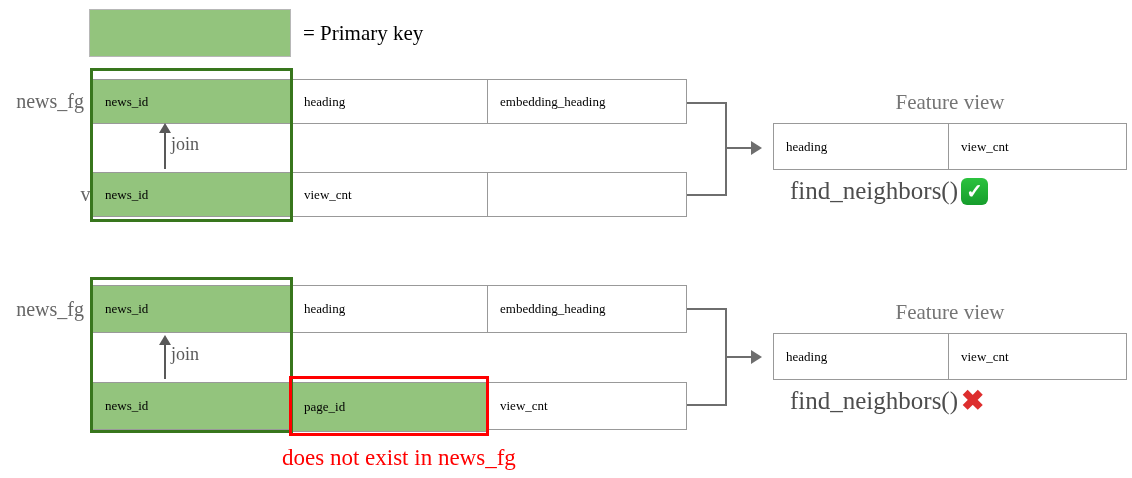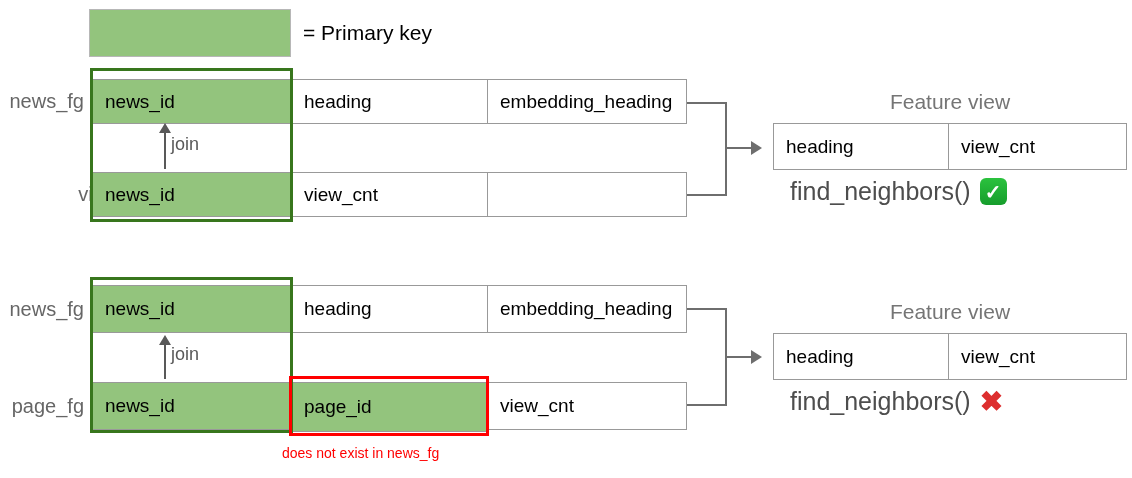--- a/index.html
+++ b/index.html
@@ -1,23 +1,23 @@
 <!DOCTYPE html>
 <html><head>
 <meta charset="utf-8">
 <style>
   html,body { margin:0; padding:0; background:#fff; }
   #canvas {
     position:relative; width:1132px; height:478px; background:#ffffff;
-    font-family:Liberation Sans, sans-serif; overflow:hidden;
+    font-family:Liberation Serif, serif; overflow:hidden;
   }
   .cell {
     position:absolute; box-sizing:border-box; background:#fff;
     border:1px solid #999999; display:flex; align-items:center;
-    padding-left:12px; font-size:19px; color:#000;
+    padding-left:12px; font-size:13px; color:#000;
   }
   .cell.pk { background:#93c47d; }
   .fg-label {
     position:absolute; color:#666666; font-size:20px;
     display:flex; align-items:center; justify-content:flex-end;
   }
   .pk-outline { position:absolute; box-sizing:border-box; border:3px solid #38761d; }
   .err-outline { position:absolute; box-sizing:border-box; border:3px solid #ff0000; }
   .legend-swatch { position:absolute; box-sizing:border-box; background:#93c47d; border:1px solid #b7b7b7; }
   .legend-label { position:absolute; display:flex; align-items:center; font-size:21px; color:#000; }
@@ -29,31 +29,31 @@
     border-bottom:10px solid #595959;
   }
   .arrow-right {
     position:absolute; width:0; height:0;
     border-top:7px solid transparent; border-bottom:7px solid transparent;
     border-left:11px solid #6e6e6e;
   }
   .join-label { position:absolute; color:#595959; font-size:18px; }
   .fv-title { position:absolute; color:#757575; font-size:21px; text-align:center; }
   .result {
-    position:absolute; display:flex; align-items:center; gap:9px;
+    position:absolute; display:flex; align-items:center; gap:3px;
     font-size:25px; color:#4d4d4d;
   }
   .check-badge {
     display:inline-flex; align-items:center; justify-content:center;
     width:27px; height:27px; border-radius:6px;
     background:linear-gradient(180deg,#2bc23e,#169d2c);
     color:#fff; font-size:20px; font-weight:bold;
   }
   .cross-mark { color:#dd2e2e; font-size:28px; font-weight:bold; line-height:1; }
-  .note { position:absolute; color:#ff0000; font-size:14px; }
+  .note { position:absolute; color:#ff0000; font-size:23px; }
 </style>
 </head>
 <body>
 
 <div id="canvas">
 
   <div class="legend-swatch" style="left:89px; top:9px; width:202px; height:48px;"></div>
   <div class="legend-label" style="left:303px; top:9px; height:48px;">= Primary key</div>
 
   <div class="fg-label" style="left:0; top:79px; width:84px; height:45px;">news_fg</div>
@@ -82,21 +82,20 @@
   <div class="fv-title" style="left:773px; top:90px; width:354px;">Feature view</div>
   <div class="cell" style="left:773px; top:123px; width:176px; height:47px;">heading</div>
   <div class="cell" style="left:948px; top:123px; width:179px; height:47px;">view_cnt</div>
 
   <div class="result" style="left:790px; top:177px;">
     <span>find_neighbors()</span>
     <span class="check-badge">✓</span>
   </div>
 
   <div class="fg-label" style="left:0; top:285px; width:84px; height:48px;">news_fg</div>
-  <div class="fg-label" style="left:0; top:382px; width:84px; height:48px;">page_fg</div>
 
   <div class="cell pk" style="left:92px; top:285px; width:200px; height:48px;">news_id</div>
   <div class="cell" style="left:291px; top:285px; width:197px; height:48px;">heading</div>
   <div class="cell" style="left:487px; top:285px; width:200px; height:48px;">embedding_heading</div>
 
   <div class="cell pk" style="left:92px; top:382px; width:200px; height:48px;">news_id</div>
   <div class="cell pk" style="left:291px; top:382px; width:197px; height:50px;">page_id</div>
   <div class="cell" style="left:487px; top:382px; width:200px; height:48px;">view_cnt</div>
 
   <div class="pk-outline" style="left:90px; top:277px; width:203px; height:156px;"></div>

